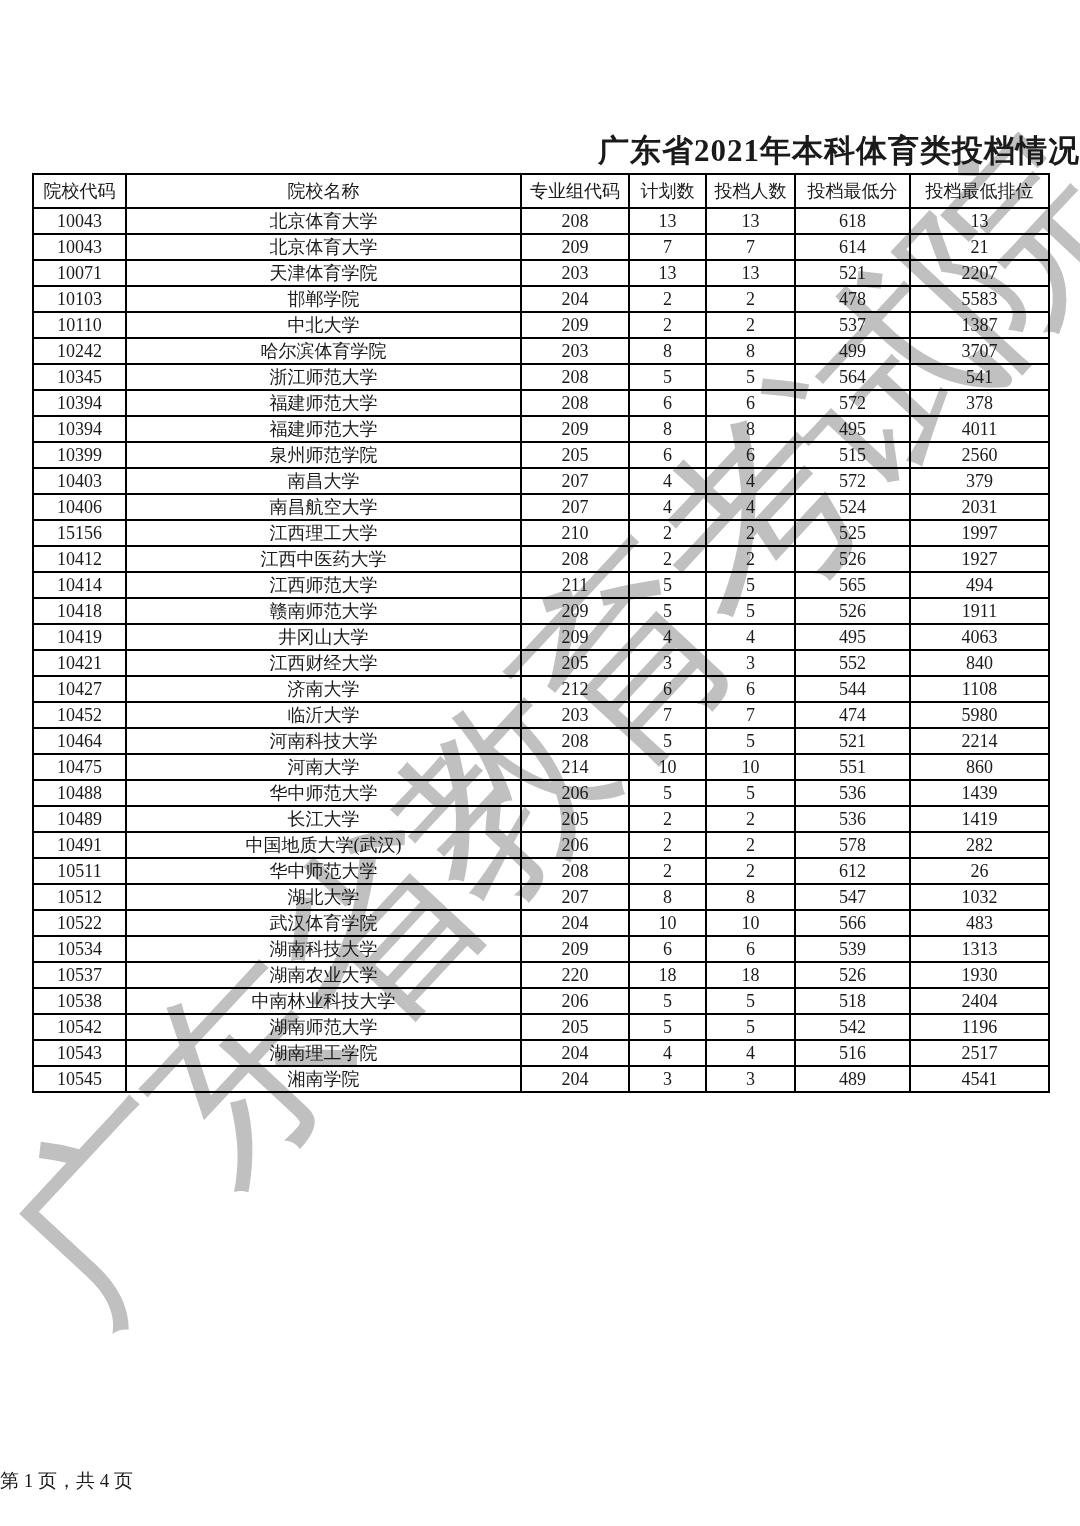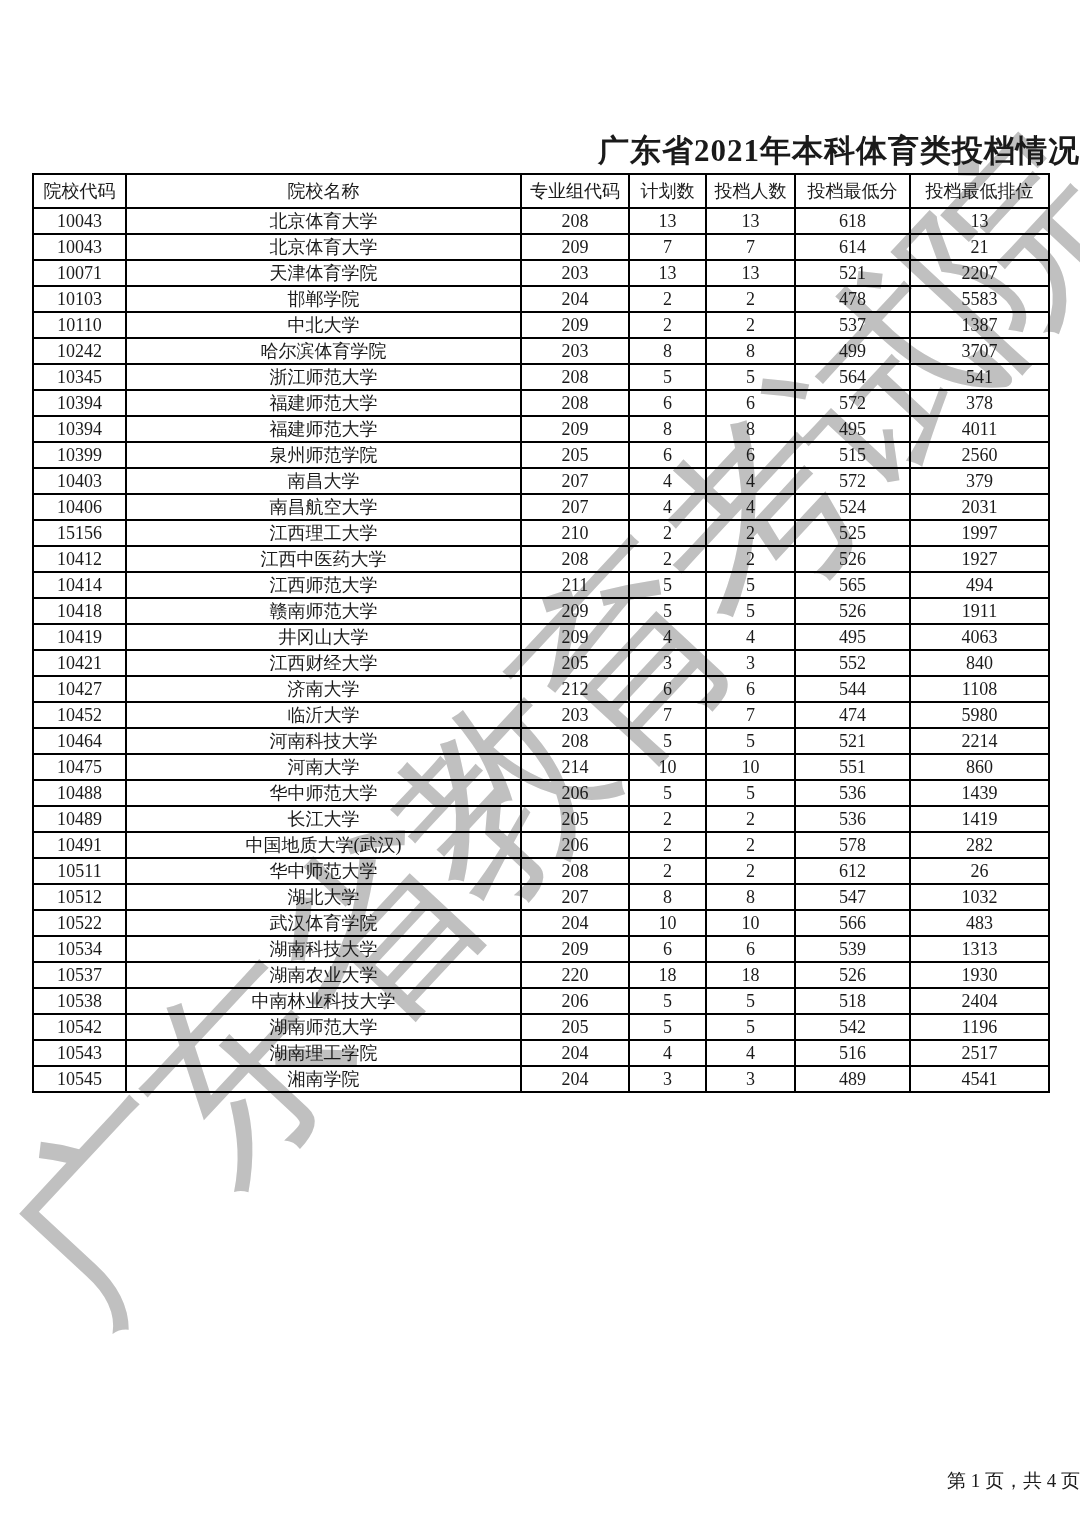--- a/index.html
+++ b/index.html
@@ -66,21 +66,21 @@
     overflow: hidden;
     white-space: nowrap;
   }
   table.admission thead tr { height: 34px; }
   table.admission tbody tr { height: 23px; }
   .footer {
     position: absolute;
     left: 0;
     top: 1468px;
     width: 100%;
-    text-align: right;
+    text-align: left;
     font-size: 19px;
     z-index: 1;
   }
 </style>
 </head>
 <body>
 
 <div class="page">
 
   <div class="watermark" style="color: rgb(192, 192, 192);">广东省教育考试院</div>

